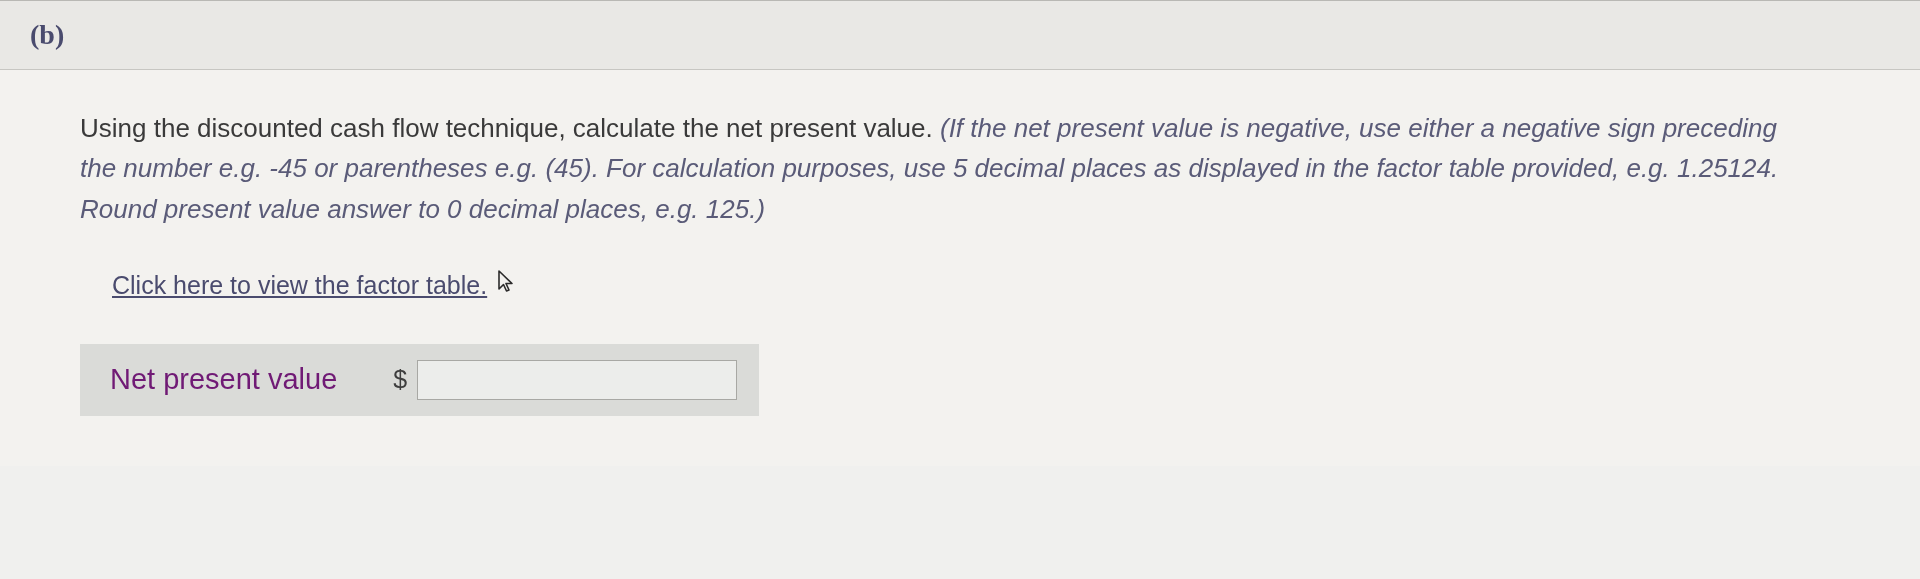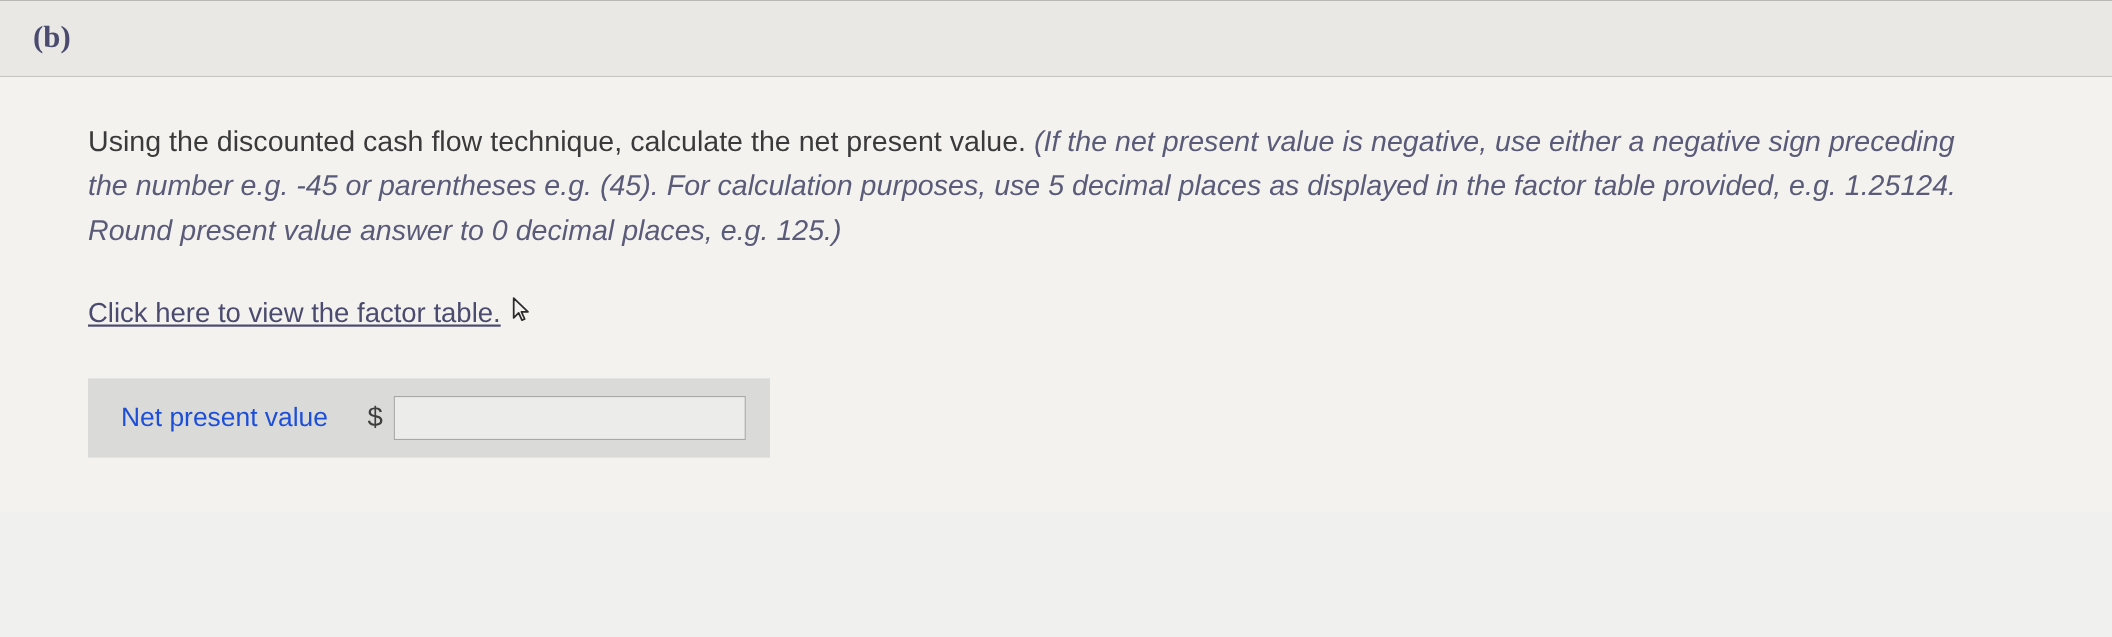--- a/index.html
+++ b/index.html
@@ -33,20 +33,21 @@
     font-size: 26px;
     line-height: 1.55;
     color: #3a3a3a;
   }
   .hint-text {
     font-style: italic;
     color: #5a5b78;
   }
   .link-row {
     margin-top: 42px;
+    margin-left: 32px;
   }
   .factor-link {
     font-size: 25px;
     color: #4a4b6e;
     text-decoration: underline;
     cursor: pointer;
   }
   .cursor-arrow {
     display: inline-block;
     vertical-align: top;
@@ -54,23 +55,23 @@
     margin-top: -2px;
   }
   .answer-row {
     margin-top: 44px;
     display: inline-flex;
     align-items: center;
     background: #dadbd8;
     padding: 16px 22px 16px 30px;
   }
   .answer-label {
-    font-size: 24px;
-    color: #1d4ed8;
-    margin-right: 36px;
+    font-size: 29px;
+    color: #701a75;
+    margin-right: 56px;
   }
   .currency {
     font-size: 25px;
     color: #3e3e3e;
     margin-right: 10px;
   }
   .answer-input {
     width: 320px;
     height: 40px;
     font-size: 22px;

